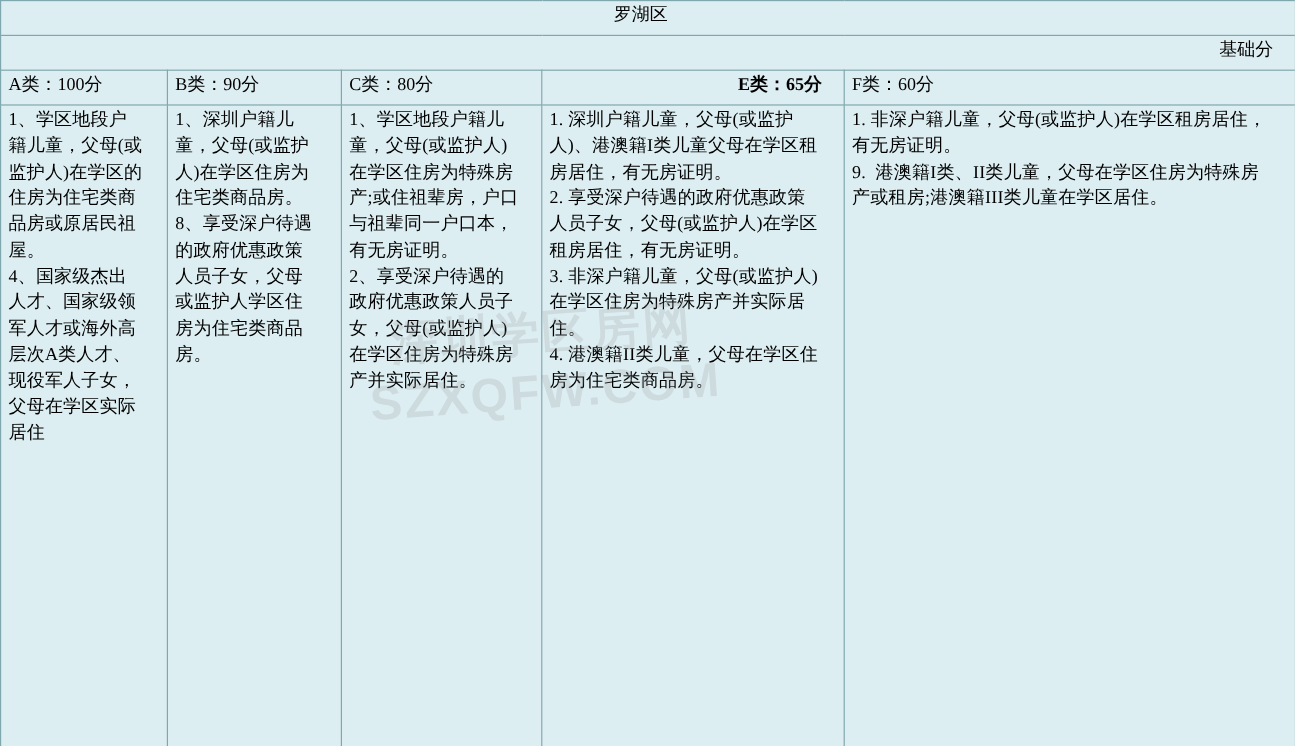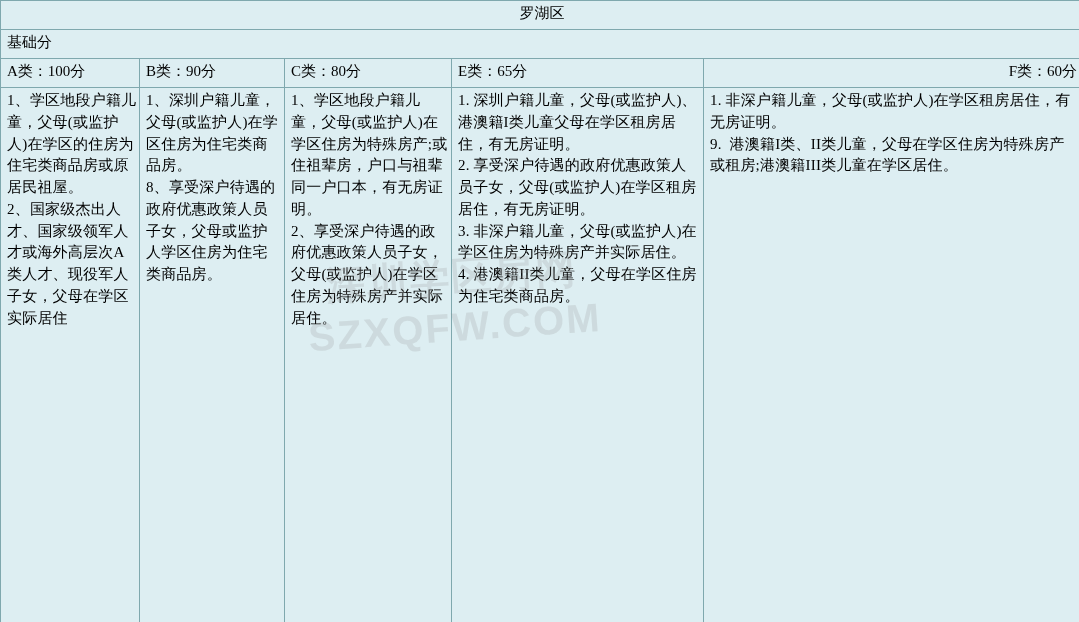--- a/index.html
+++ b/index.html
@@ -23,32 +23,32 @@
   }
   table.grid {
     border-collapse: collapse;
     width: 1079px;
     table-layout: fixed;
   }
   table.grid td {
     border: 1px solid #7fa8ae;
     background: #ddeef2;
     vertical-align: top;
-    padding: 2px 2px 2px 6px;
+    padding: 2px 18px 2px 6px;
     font-size: 15px;
     line-height: 1.45;
   }
   td.title-cell {
     text-align: center;
     height: 24px;
     font-size: 15px;
     padding-top: 3px;
   }
   td.subtitle-cell {
-    text-align: left;
+    text-align: right;
     height: 24px;
     font-size: 15px;
     padding-top: 3px;
   }
   td.head-cell {
     height: 24px;
     font-size: 15px;
     padding-top: 3px;
     white-space: nowrap;
   }
@@ -99,27 +99,27 @@
       <tr>
         <td class="title-cell" colspan="5">罗湖区</td>
       </tr>
       <tr>
         <td class="subtitle-cell" colspan="5">基础分</td>
       </tr>
       <tr>
         <td class="head-cell">A类：100分</td>
         <td class="head-cell">B类：90分</td>
         <td class="head-cell">C类：80分</td>
-        <td class="head-cell" style="text-align:left;">E类：65分</td>
-        <td class="head-cell" style="text-align:right;margin-top:36px;">F类：60分</td>
+        <td class="head-cell" style="text-align:right;font-weight:bold;">E类：65分</td>
+        <td class="head-cell" style="text-align:left;margin-top:36px;">F类：60分</td>
       </tr>
       <tr>
         <td class="body-cell vmid">
           <span class="body-text">1、学区地段户籍儿童，父母(或监护人)在学区的住房为住宅类商品房或原居民祖屋。
-2、国家级杰出人才、国家级领军人才或海外高层次A类人才、现役军人子女，父母在学区实际居住</span>
+4、国家级杰出人才、国家级领军人才或海外高层次A类人才、现役军人子女，父母在学区实际居住</span>
         </td>
         <td class="body-cell vmid">
           <span class="body-text">1、深圳户籍儿童，父母(或监护人)在学区住房为住宅类商品房。
 8、享受深户待遇的政府优惠政策人员子女，父母或监护人学区住房为住宅类商品房。</span>
         </td>
         <td class="body-cell vmid">
           <span class="body-text">1、学区地段户籍儿童，父母(或监护人)在学区住房为特殊房产;或住祖辈房，户口与祖辈同一户口本，有无房证明。
 2、享受深户待遇的政府优惠政策人员子女，父母(或监护人)在学区住房为特殊房产并实际居住。</span>
         </td>
         <td class="body-cell vmid">

